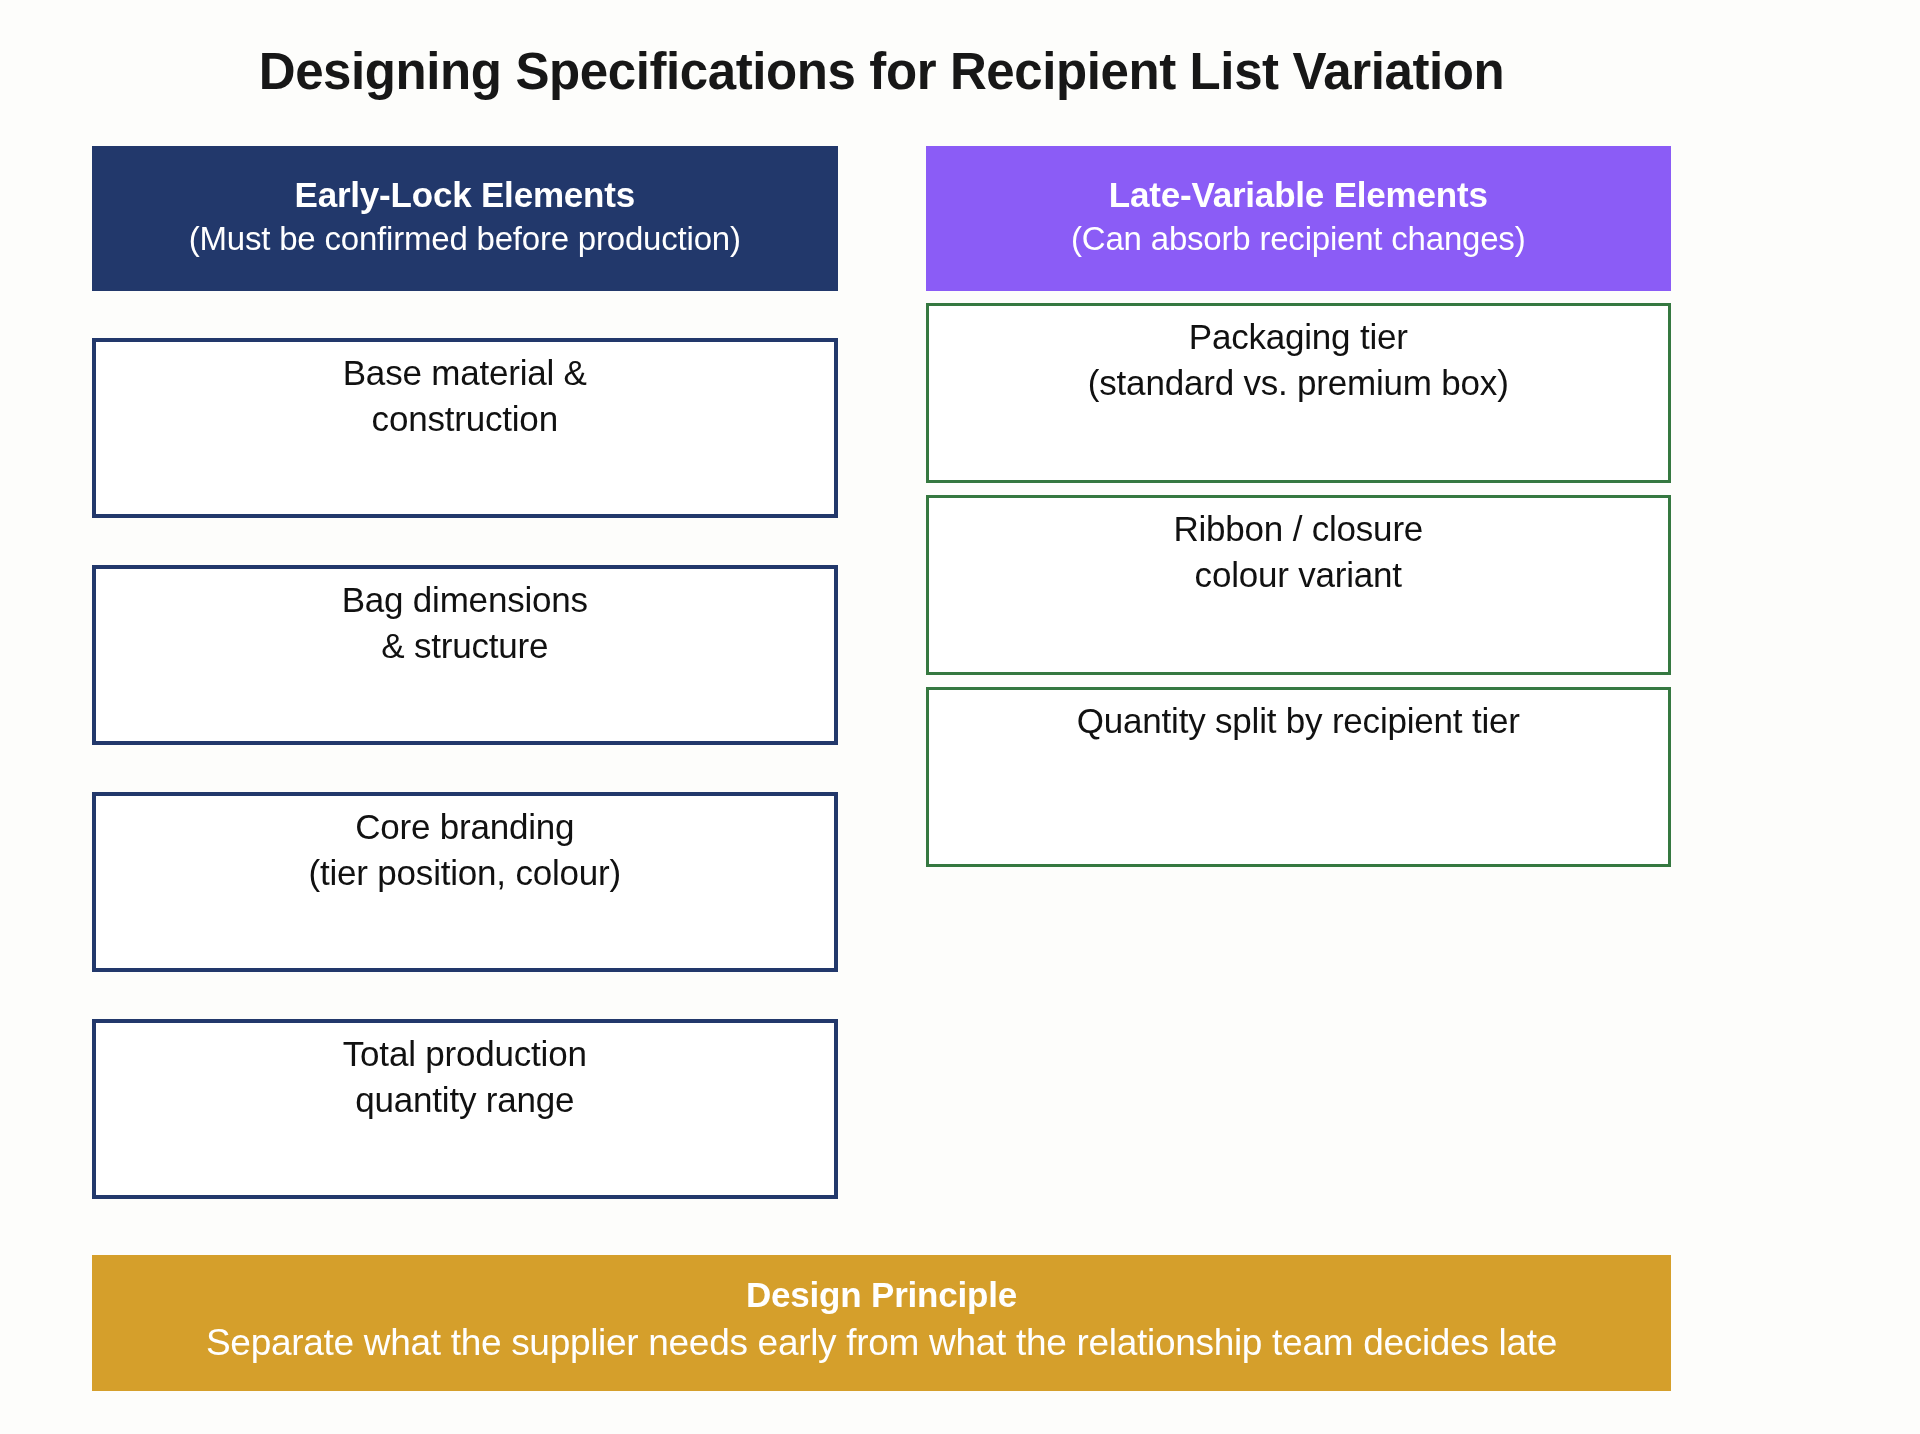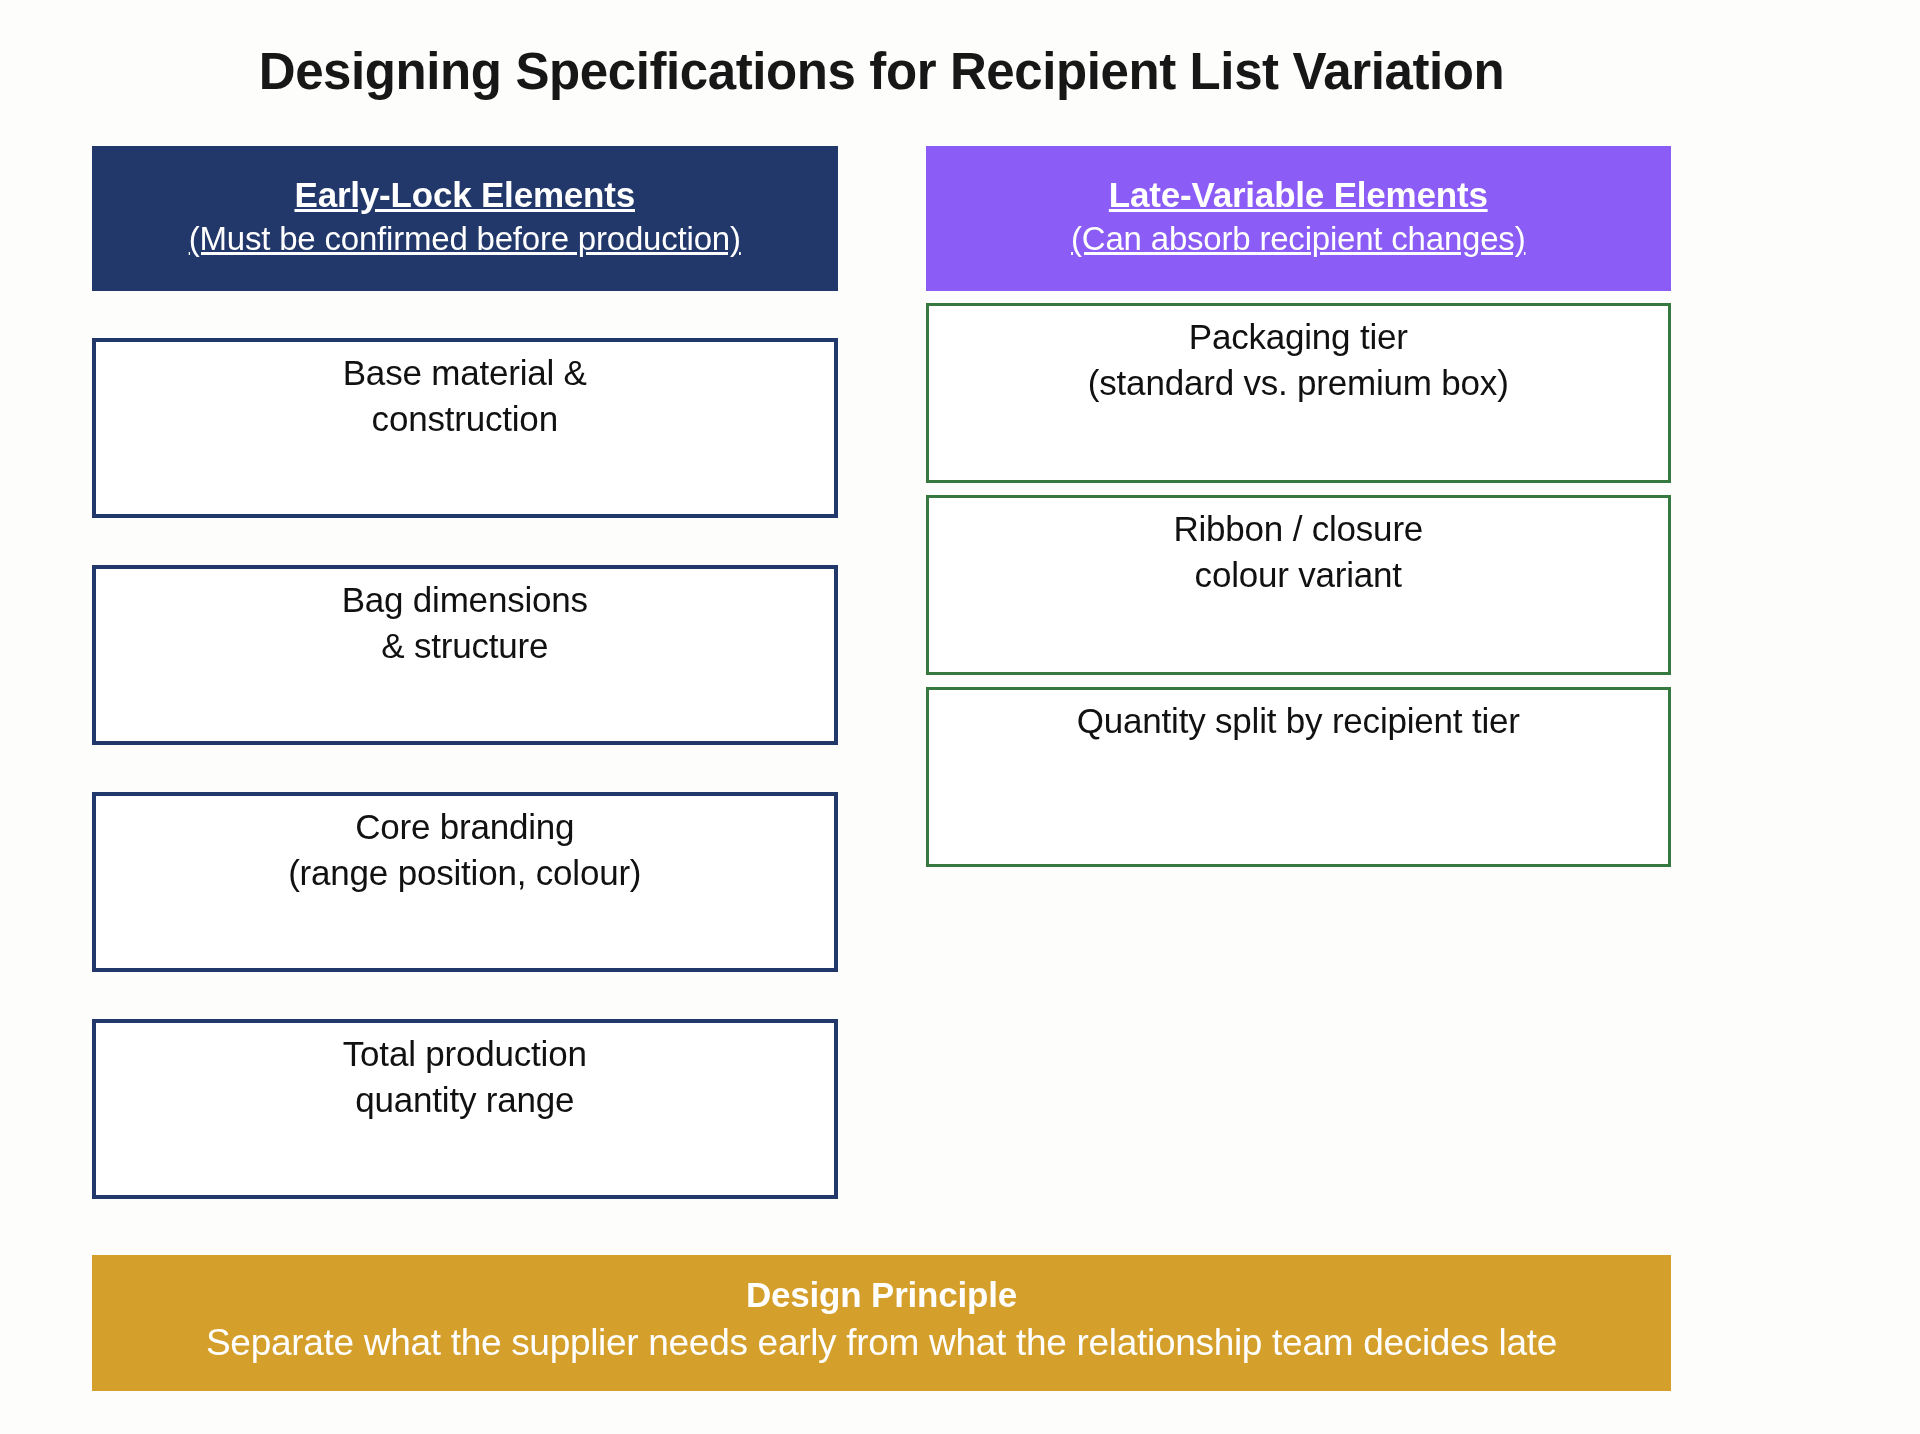--- a/index.html
+++ b/index.html
@@ -53,21 +53,20 @@
     box-sizing: border-box;
     width: 100%;
     min-height: 145px;
     display: flex;
     flex-direction: column;
     align-items: center;
     justify-content: center;
     text-align: center;
     color: #FFFFFF;
     padding: 14px 16px 18px 16px;
-    text-decoration: underline;
   }
   .col-header.navy  { background: #22386B; }
   .col-header.green { background: #8b5cf6; }
 
   .col-header-title {
     font-size: 35px;
     font-weight: bold;
     line-height: 1.12;
     letter-spacing: -0.2px;
   }
@@ -153,21 +152,21 @@
 construction</span>
       </div>
 
       <div class="item-box navy-border">
         <span class="item-text">Bag dimensions
 &amp; structure</span>
       </div>
 
       <div class="item-box navy-border">
         <span class="item-text">Core branding
-(range position, colour)</span>
+(tier position, colour)</span>
       </div>
 
       <div class="item-box navy-border">
         <span class="item-text">Total production
 quantity range</span>
       </div>
 
     </div>
 
     <div class="column">

